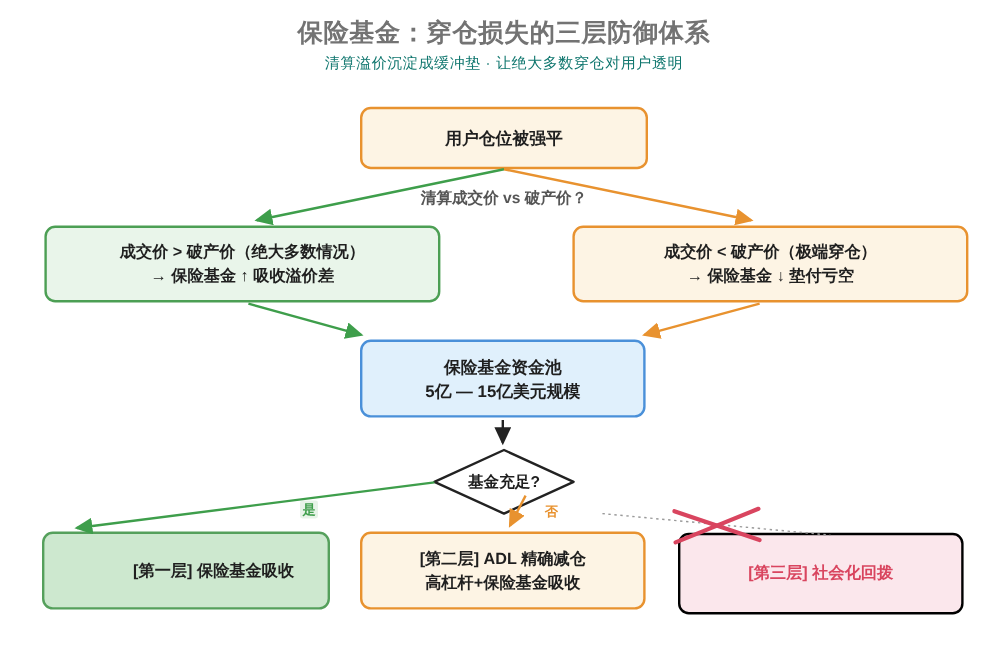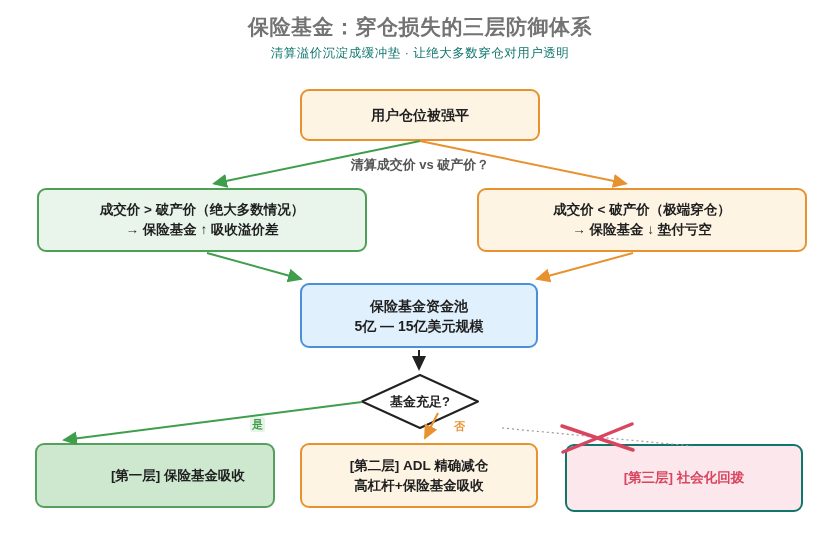--- a/index.html
+++ b/index.html
@@ -27,21 +27,21 @@
     border:2px solid #4c9f54;background:#e9f5ea;font-size:13.5px;}
   .right-box{left:477px;top:188px;width:330px;height:64px;
     border:2px solid #e8922f;background:#fdf4e4;font-size:13.5px;text-align:center;}
   .pool-box{left:300px;top:283px;width:238px;height:65px;
     border:2.5px solid #4a90d9;background:#e0f0fc;font-size:14px;}
   .layer1-box{left:35px;top:443px;width:240px;height:65px;
     border:2px solid #55a05c;background:#cde8cf;font-size:13.5px;padding-left:46px;}
   .layer2-box{left:300px;top:443px;width:238px;height:65px;
     border:2px solid #e8922f;background:#fdf4e4;font-size:13.5px;}
   .layer3-box{left:565px;top:444px;width:238px;height:68px;
-    border:2px solid #0f766e;background:#fbe7ec;font-size:13.5px;color:#d9455f;}
+    border:2px solid #000000;background:#fbe7ec;font-size:13.5px;color:#d9455f;}
   .branch-label{
     position:absolute;left:270px;top:156px;width:300px;text-align:center;
     font-size:13px;font-weight:700;color:#555555;
   }
   .edge-label{
     position:absolute;font-size:11px;font-weight:700;
     padding:0 2px;background:rgba(255,255,255,.85);border-radius:2px;
   }
   .yes-label{left:250px;top:417px;color:#3e9e4b;background:#e7f3e8;}
   .no-label{left:452px;top:419px;color:#e8922f;}

